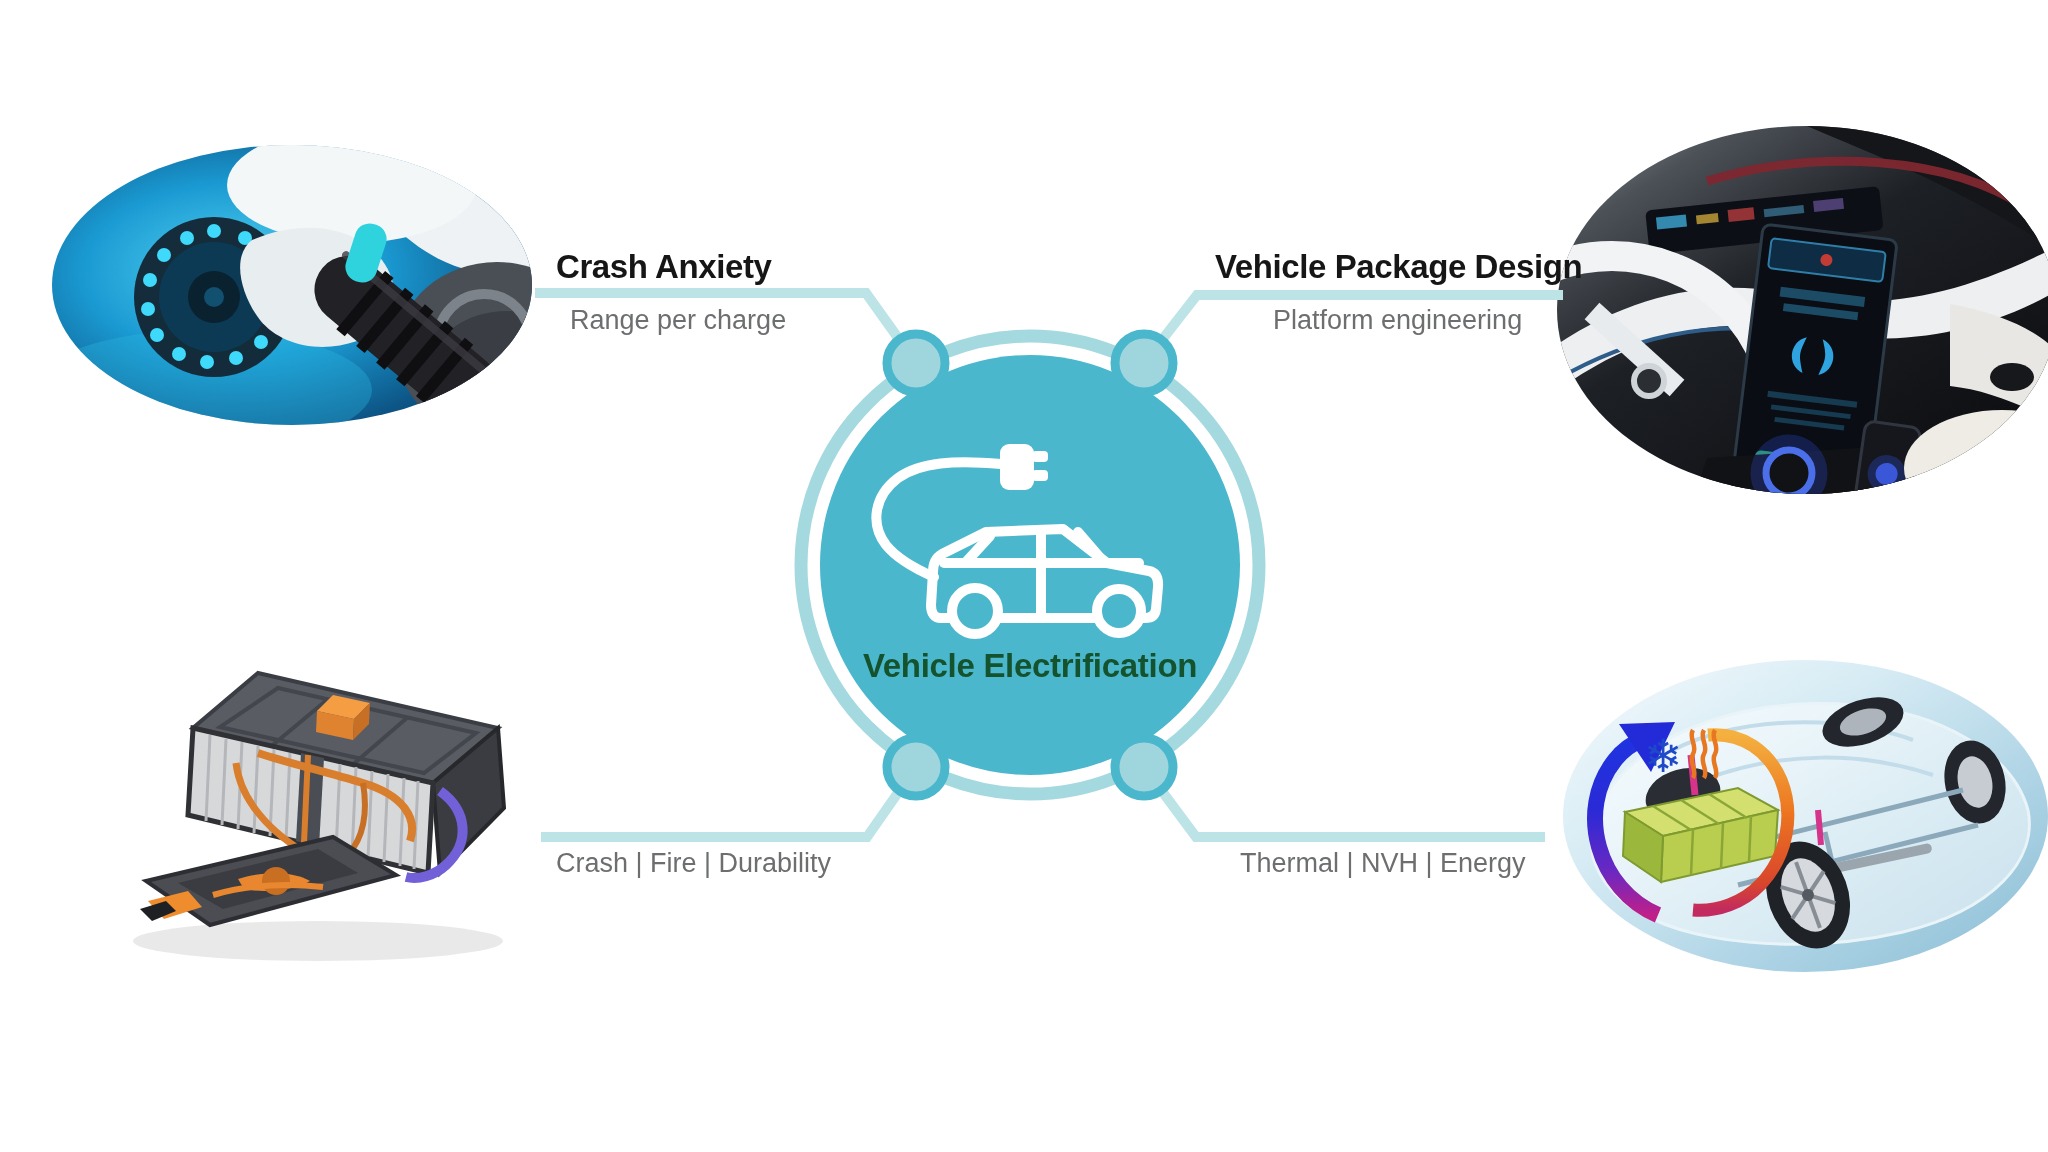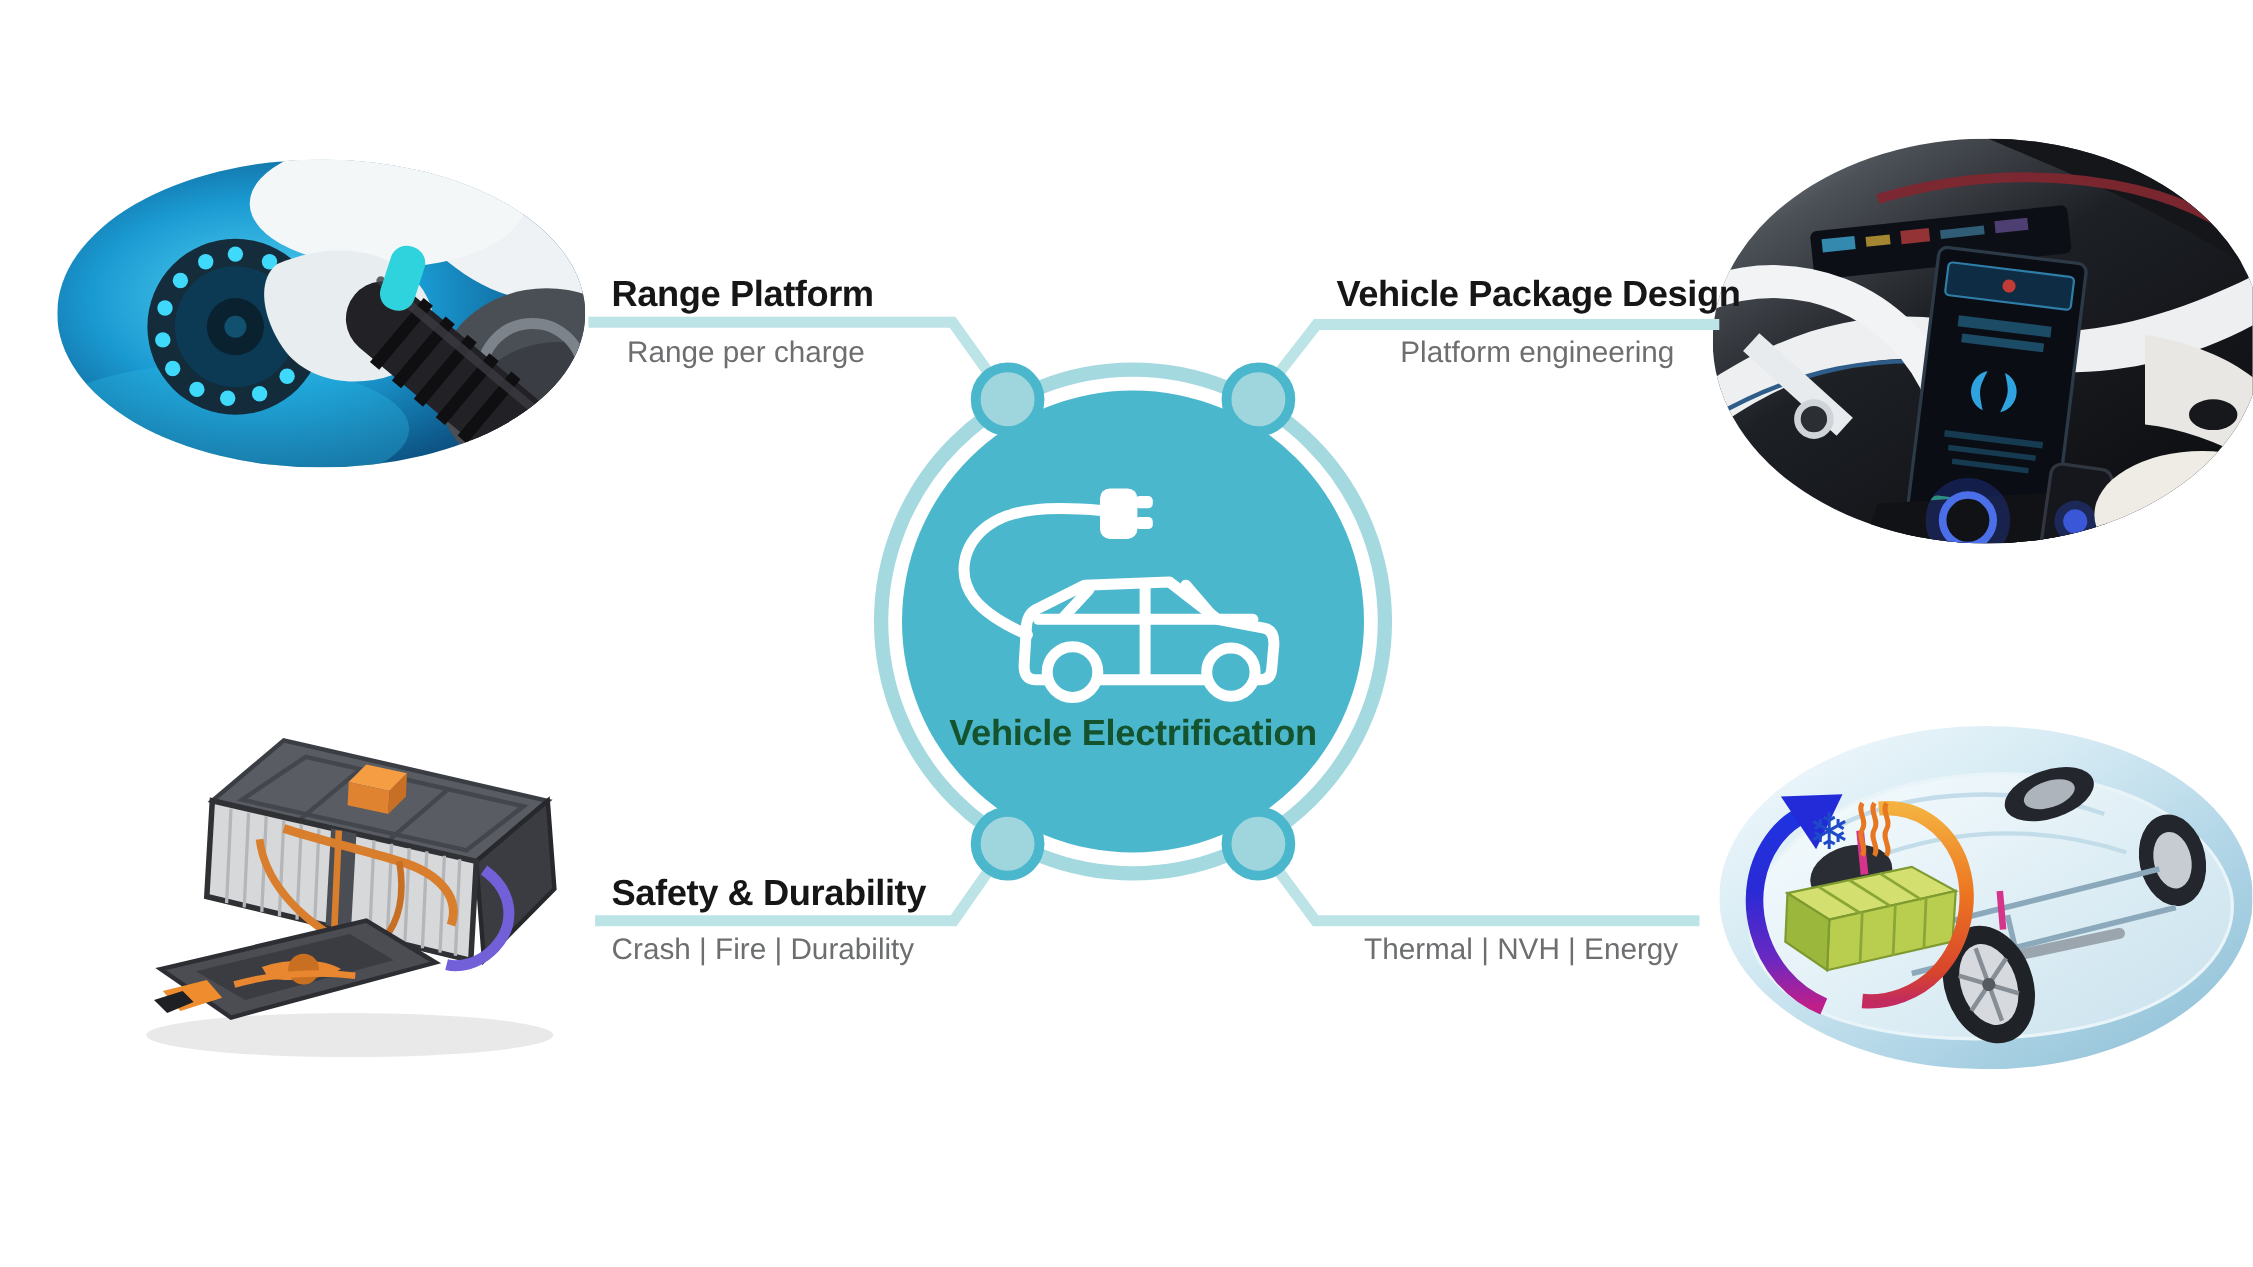--- a/index.html
+++ b/index.html
@@ -296,24 +296,23 @@
       <path d="M 990 536 L 967 561"></path>
       <path d="M 1078 532 L 1103 561"></path>
       <path d="M 999 618 L 1096 618"></path>
       <circle cx="975" cy="611" r="23"></circle>
       <circle cx="1119" cy="611" r="22"></circle>
     </g>
   </svg>
 
   <div class="hub-label">Vehicle Electrification</div>
 
-  <div class="node-title" style="left:556px;top:250px;">Range Platform</div>
+  <div class="node-title" style="left:556px;top:250px;">Crash Anxiety</div>
   <div class="node-sub" style="left:570px;top:306px;">Range per charge</div>
 
   <div class="node-title" style="left:1215px;top:250px;">Vehicle Package Design</div>
   <div class="node-sub" style="left:1273px;top:306px;">Platform engineering</div>
 
-  <div class="node-title" style="left:556px;top:795px;">Safety &amp; Durability</div>
   <div class="node-sub" style="left:556px;top:849px;">Crash | Fire | Durability</div>
 
   <div class="node-sub" style="left:1240px;top:849px;text-align:right;">Thermal | NVH | Energy</div>
 
 </div>
 
 </body></html>

